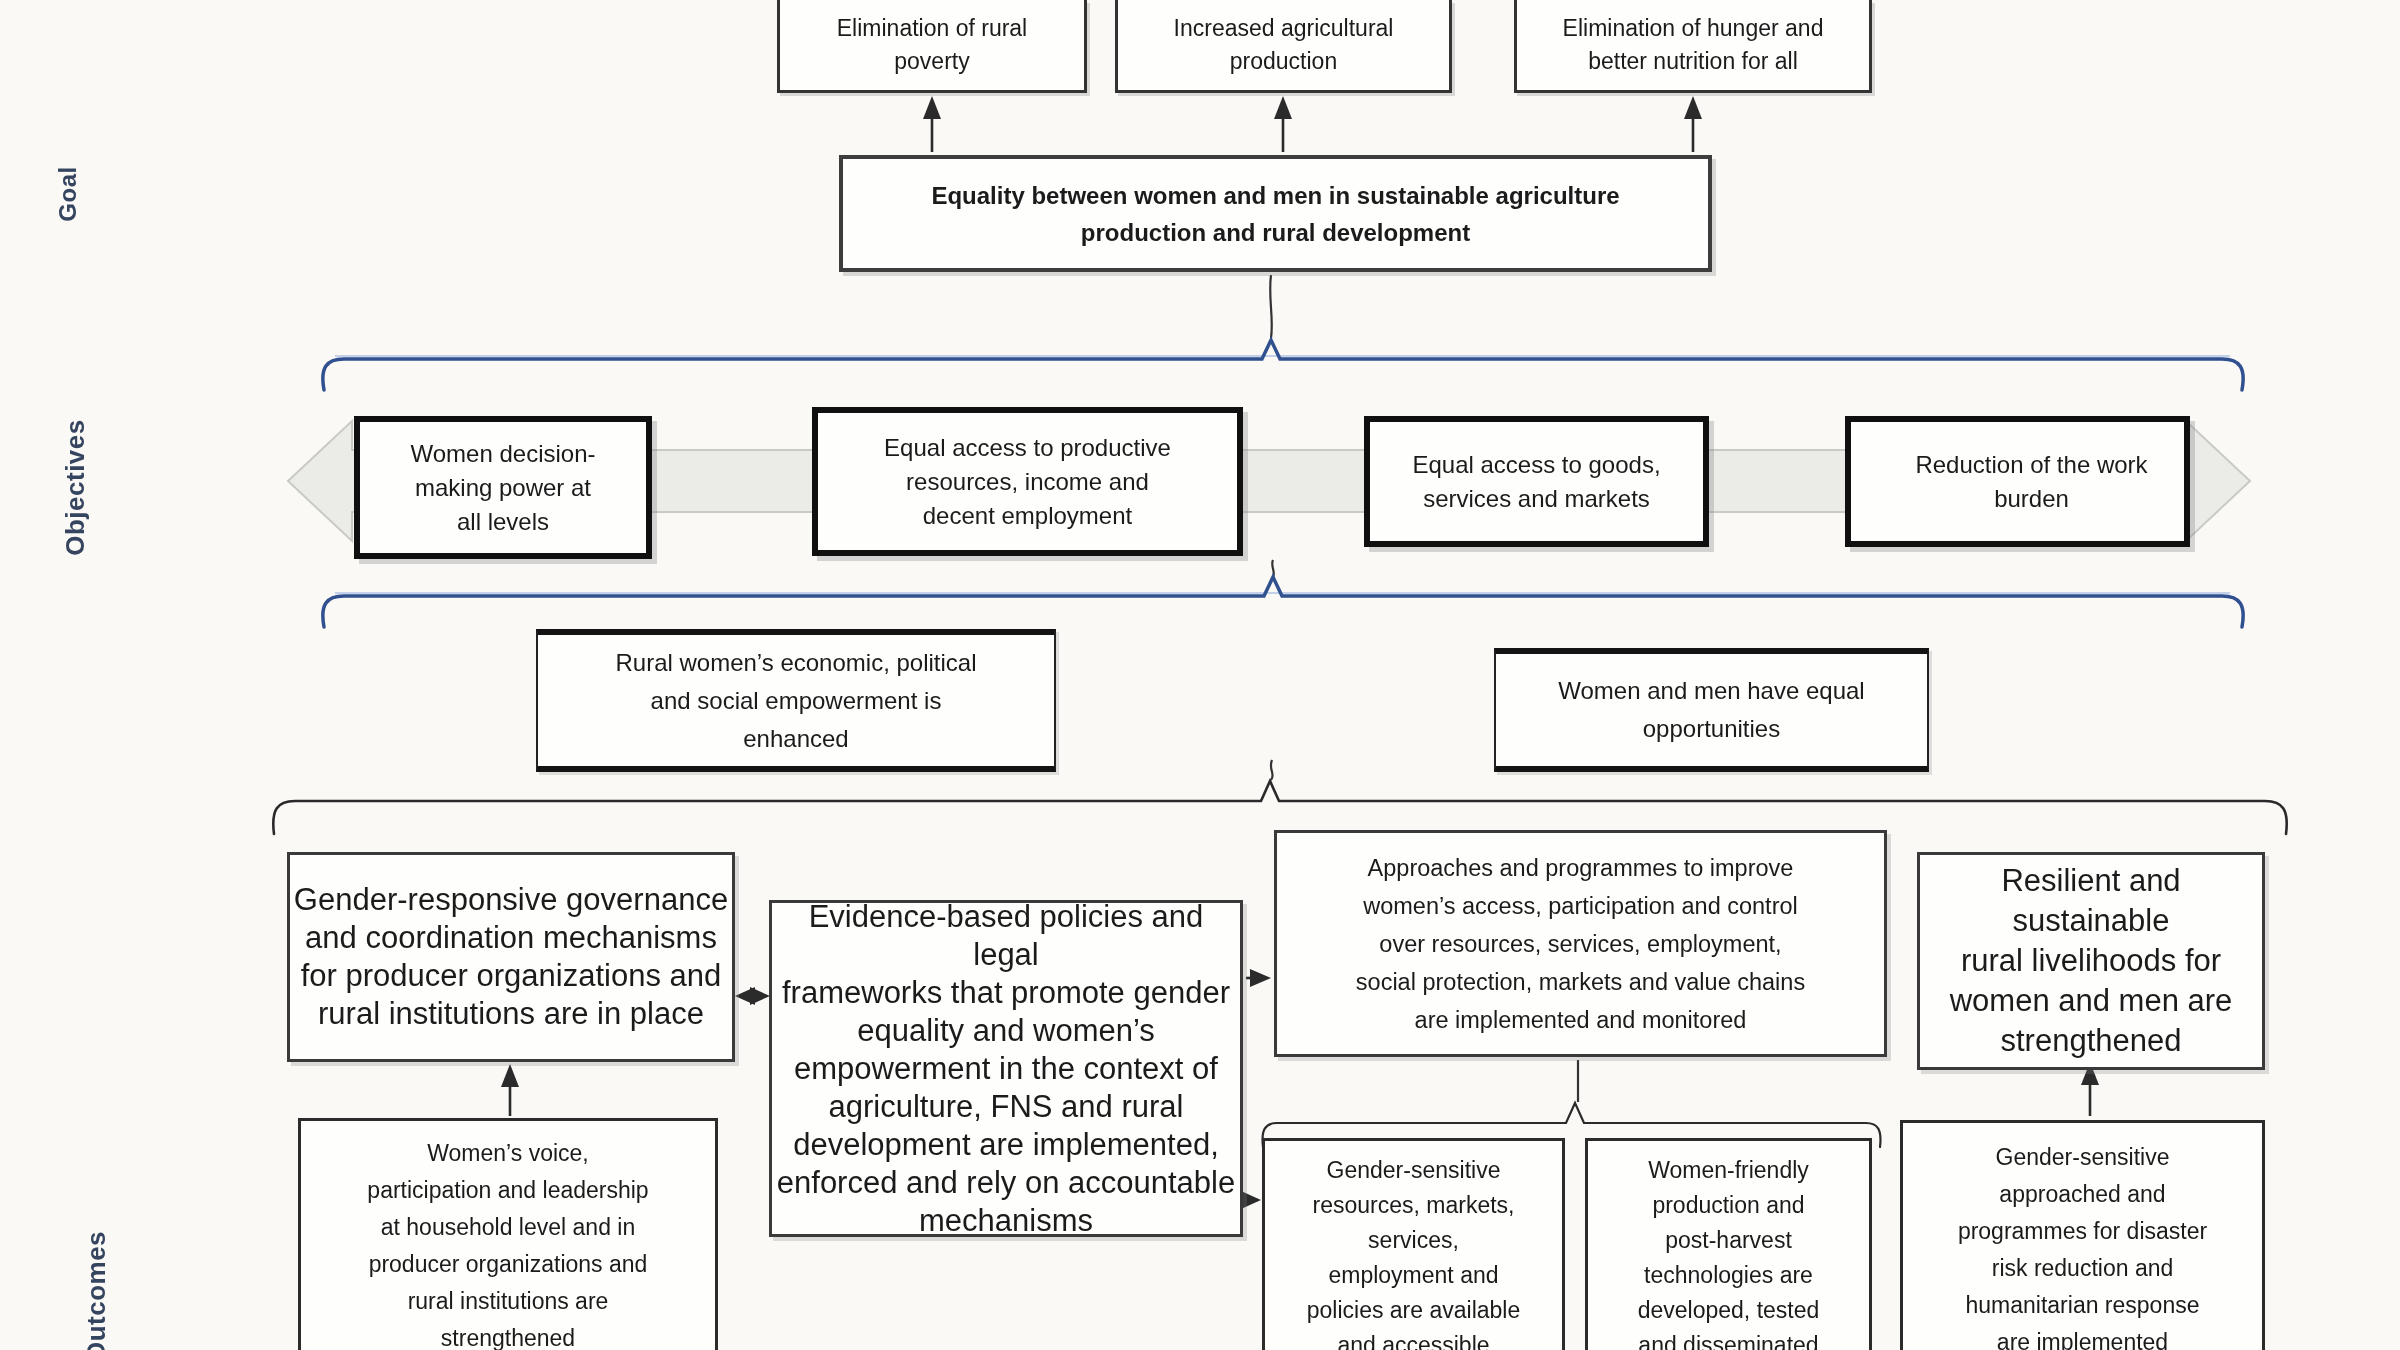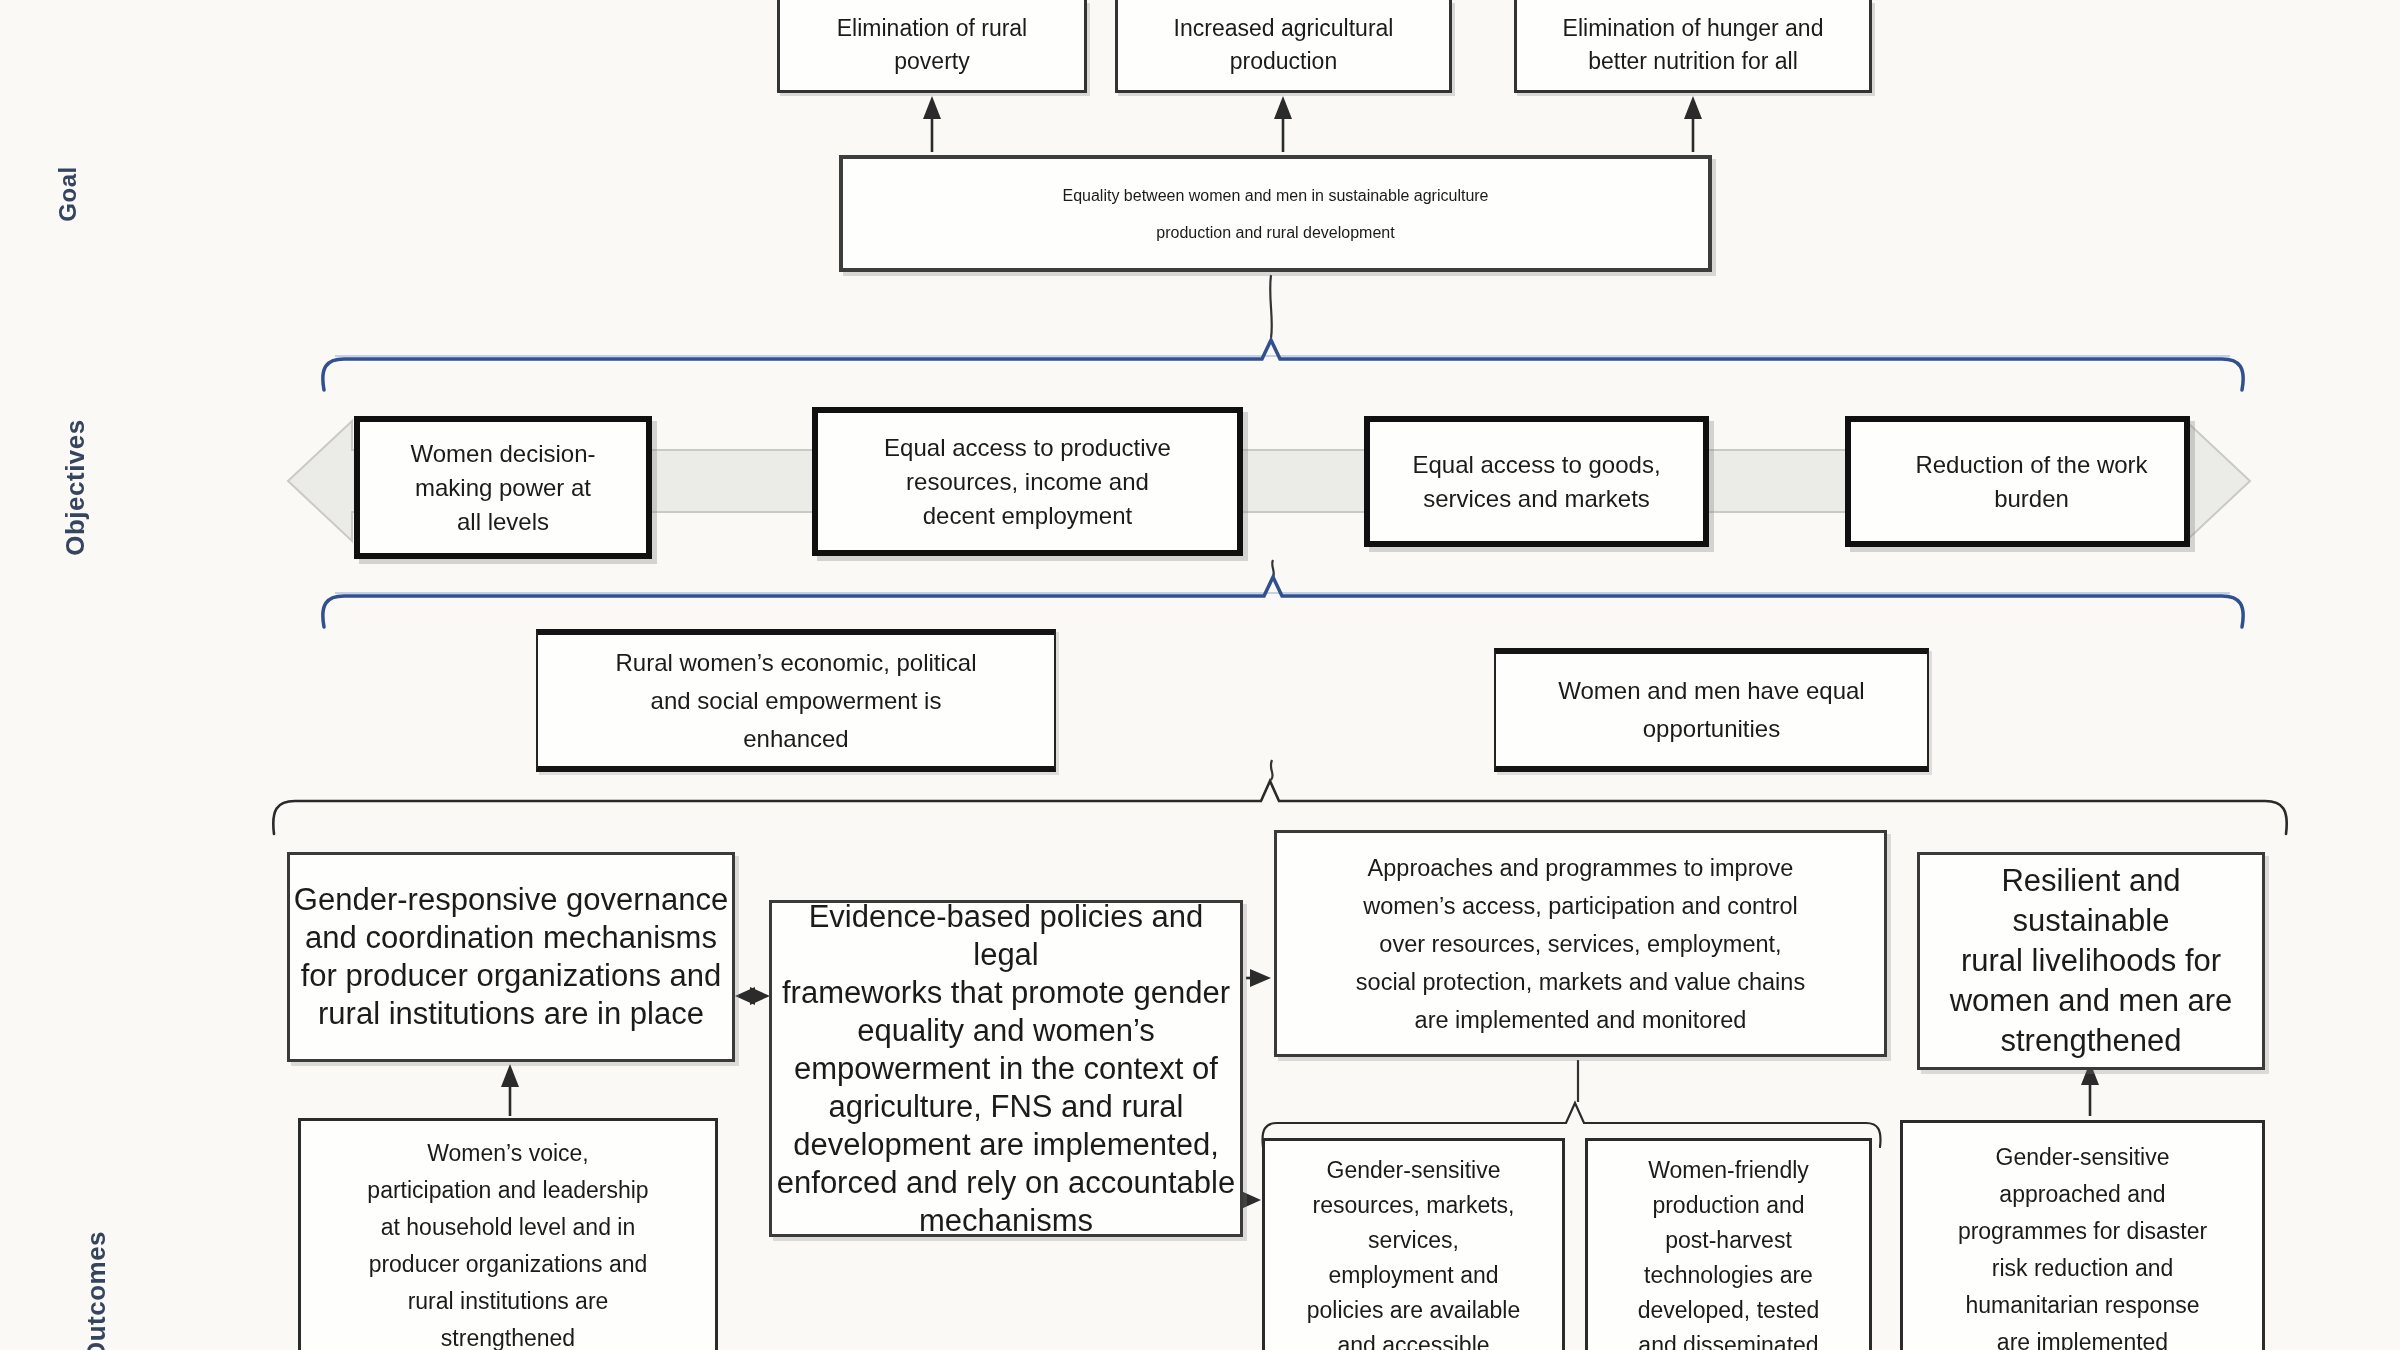--- a/index.html
+++ b/index.html
@@ -14,21 +14,21 @@
   .box{position:absolute;z-index:2;background:#fefefd;display:flex;align-items:center;justify-content:center;
        box-sizing:border-box;text-align:center;color:#1b1b1b;}
   .bt{white-space:pre-line;display:block;}
   
   .tbox{border:3px solid #333;border-top:none;box-shadow:3px 3px 0 rgba(140,140,140,.30);font-size:23px;line-height:33px;}
   .t1{left:777px;top:0;width:310px;height:93px;}
   .t2{left:1115px;top:0;width:337px;height:93px;}
   .t3{left:1514px;top:0;width:358px;height:93px;}
   
   .goalbox{left:839px;top:155px;width:873px;height:117px;border:4px solid #3d3d3d;
-           box-shadow:4px 4px 0 rgba(135,135,135,.30);font-size:16px;line-height:37px;}
+           box-shadow:4px 4px 0 rgba(135,135,135,.30);font-size:24px;line-height:37px;font-weight:bold;}
   
   .obox{border:6px solid #101010;box-shadow:5px 5px 0 rgba(130,130,130,.32);font-size:24px;line-height:34px;}
   .o1{left:354px;top:416px;width:298px;height:143px;}
   .o2{left:812px;top:407px;width:431px;height:149px;}
   .o3{left:1364px;top:416px;width:345px;height:131px;}
   .o4{left:1845px;top:416px;width:345px;height:131px;padding-left:28px;}
   
   .mbox{border:2px solid #232323;border-top:6px solid #141414;border-bottom:6px solid #141414;
         box-shadow:3px 3px 0 rgba(150,150,150,.28);font-size:24px;line-height:38px;}
   .m1{left:536px;top:629px;width:520px;height:143px;}

